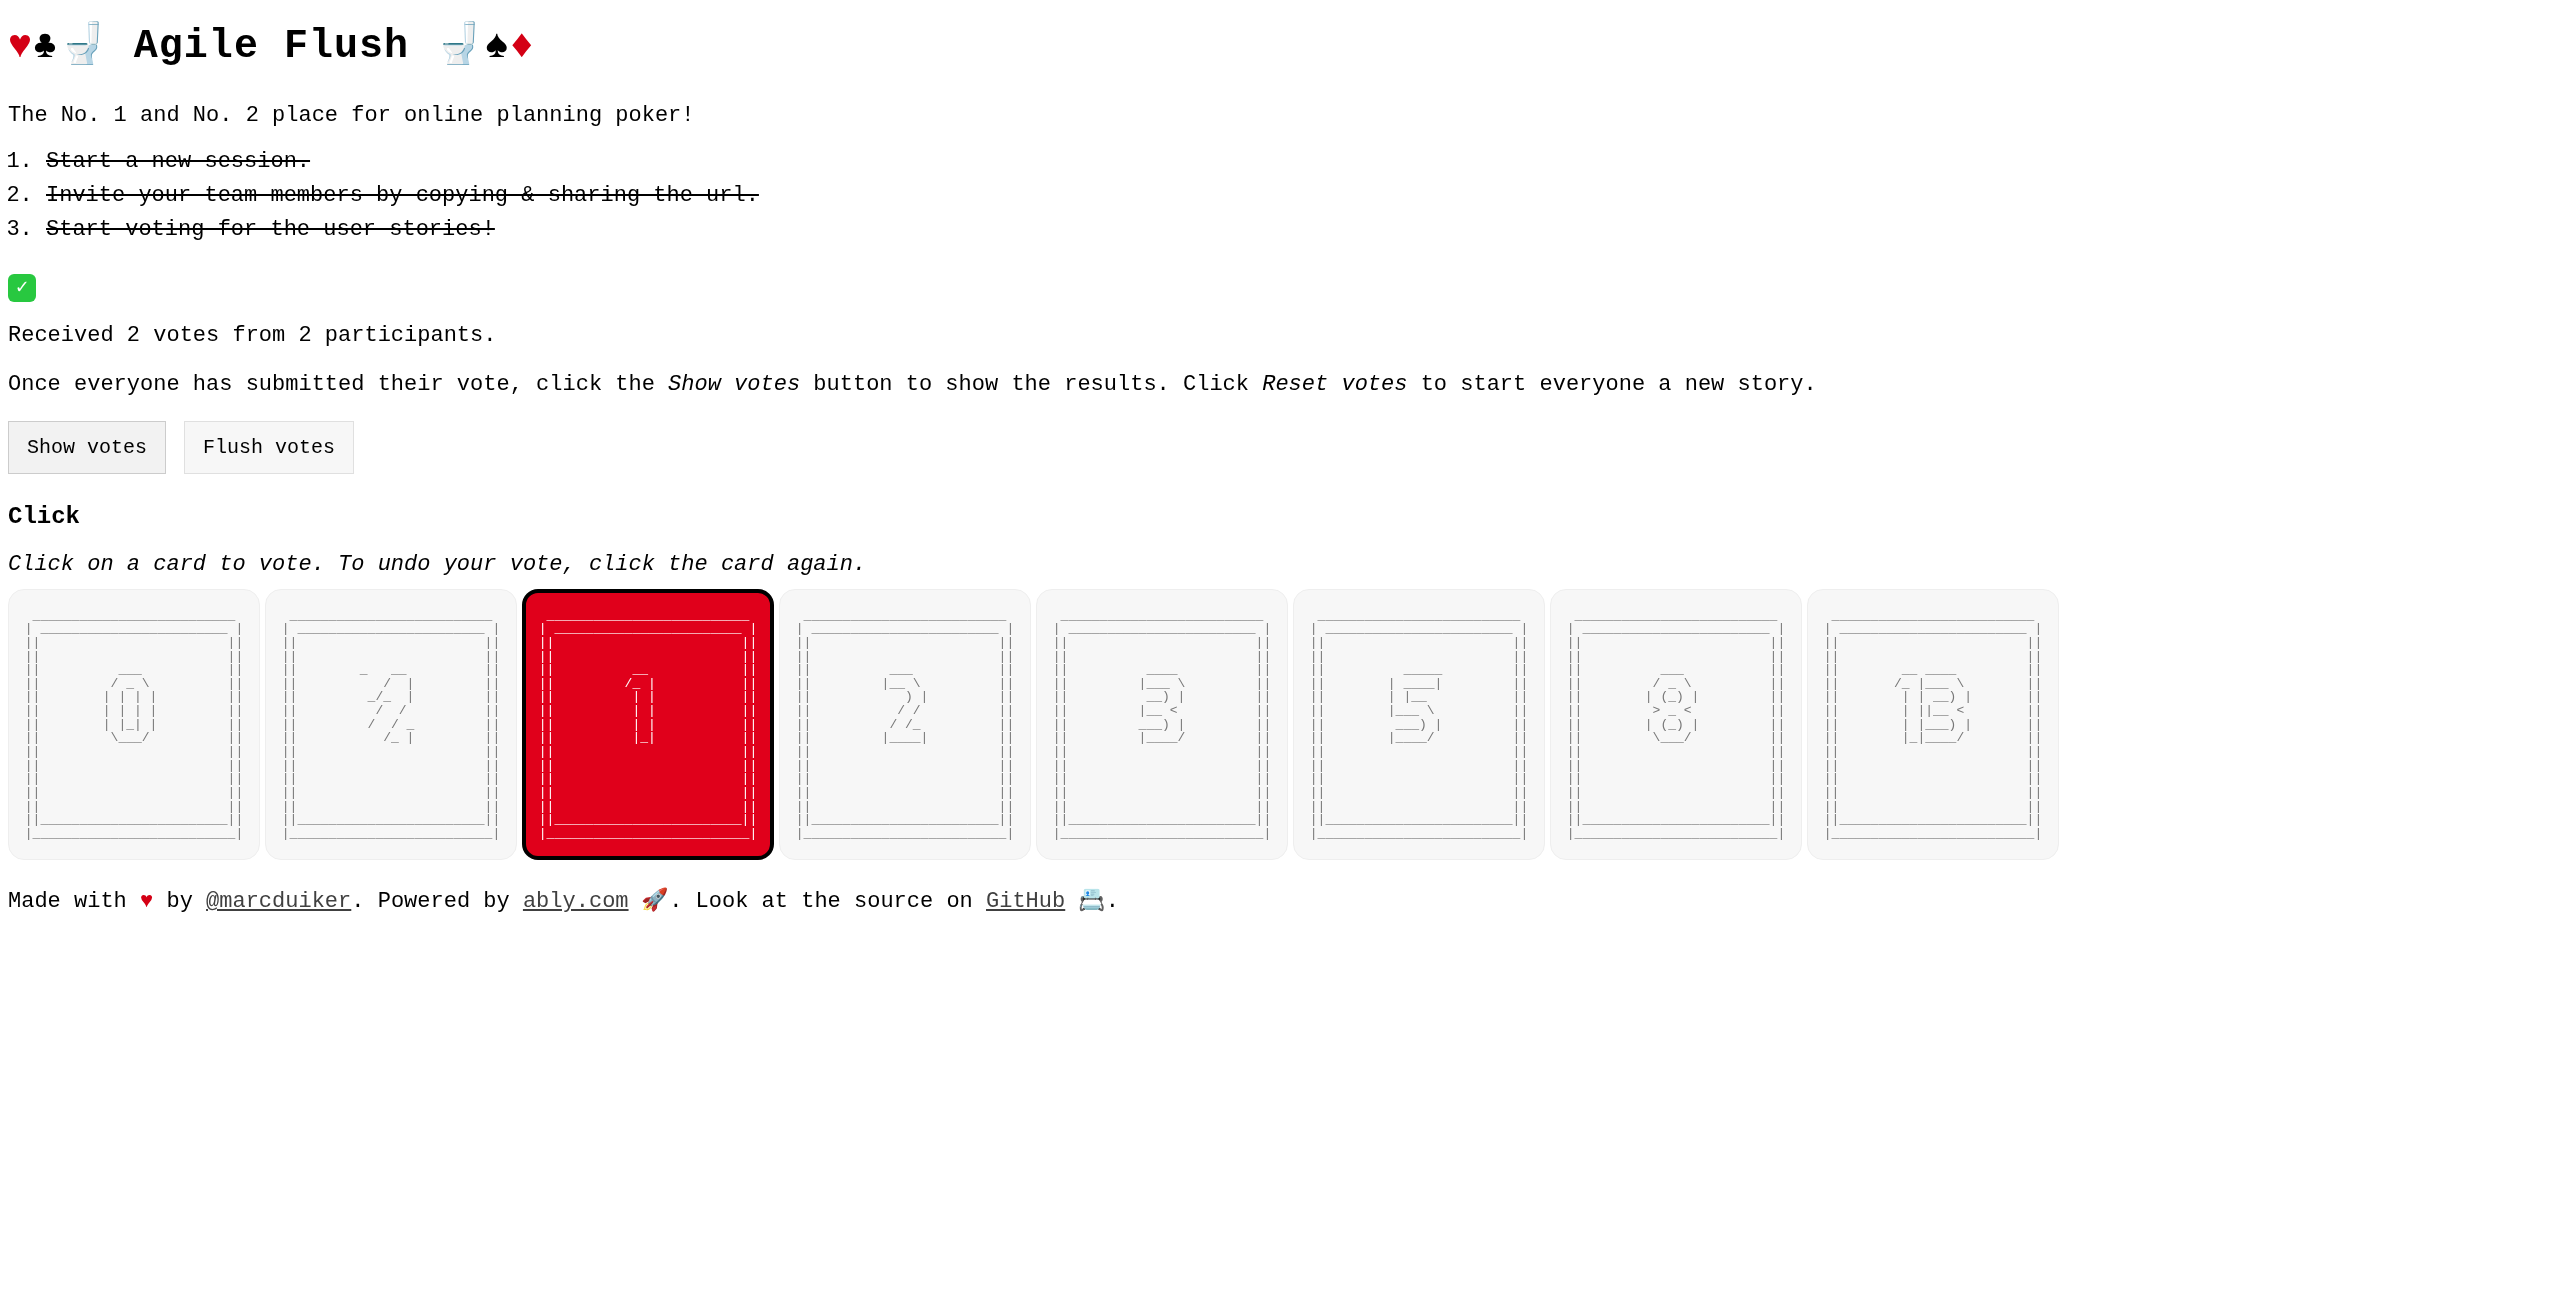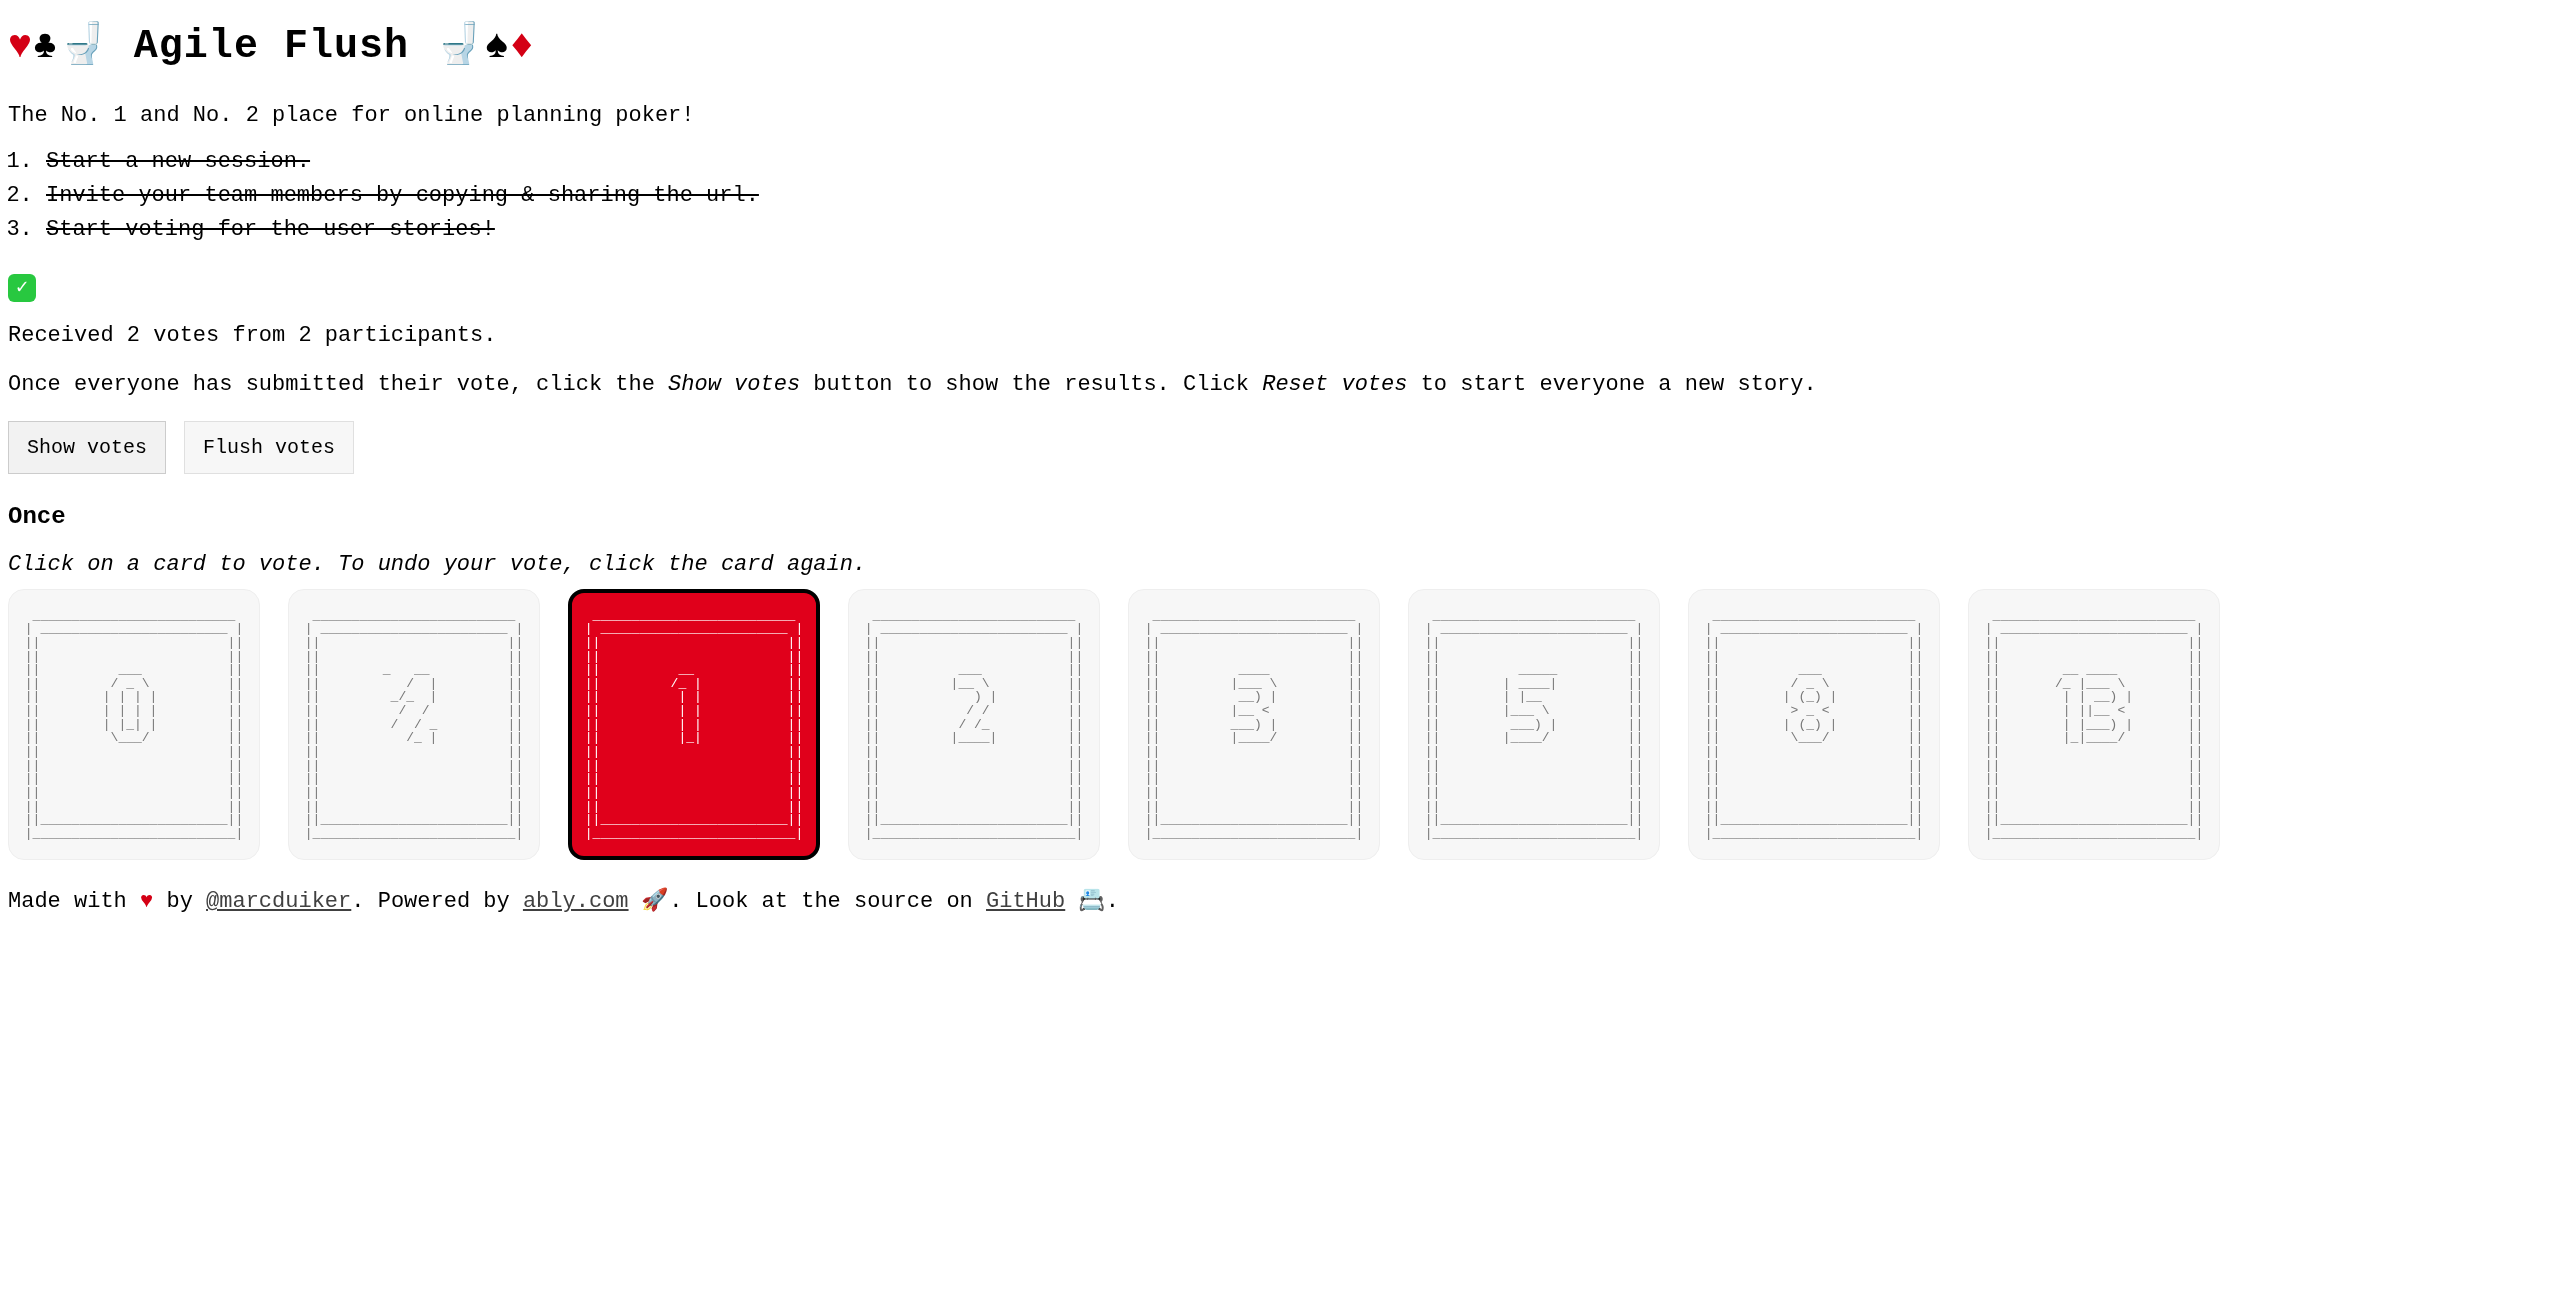--- a/index.html
+++ b/index.html
@@ -75,21 +75,21 @@
   }
   button.ctl:disabled {
     color: #000000;
     background: #f7f7f7;
     border-color: #e0e0e0;
     cursor: default;
   }
   .cards-hint { margin: 14px 0 8px 0; font-style: italic; }
   .cards-row {
     display: flex;
-    gap: 28px;
+    gap: 5px;
     flex-wrap: nowrap;
     overflow: hidden;
   }
   .card {
     flex: 0 0 auto;
     width: 252px;
     height: 271px;
     border-radius: 16px;
     background: #f7f7f7;
     border: 1px solid #eee;
@@ -148,21 +148,21 @@
 
 <div class="instructions">
   <span>Once everyone has submitted their vote, click the </span><em>Show votes</em><span> button to show the results. Click </span><em>Reset votes</em><span> to start everyone a new story.</span>
 </div>
 
 <div class="button-row">
   <button class="ctl">Show votes</button>
   <button class="ctl" disabled="">Flush votes</button>
 </div>
 
-<h3>Once</h3>
+<h3>Click</h3>
 <div class="cards-hint">Click on a card to vote. To undo your vote, click the card again.</div>
 
 <div class="cards-row" id="cards-row">
     <div class="card">
       <pre> __________________________ 
 | ________________________ |
 ||                        ||
 ||                        ||
 ||          ___           ||
 ||         / _ \          ||

